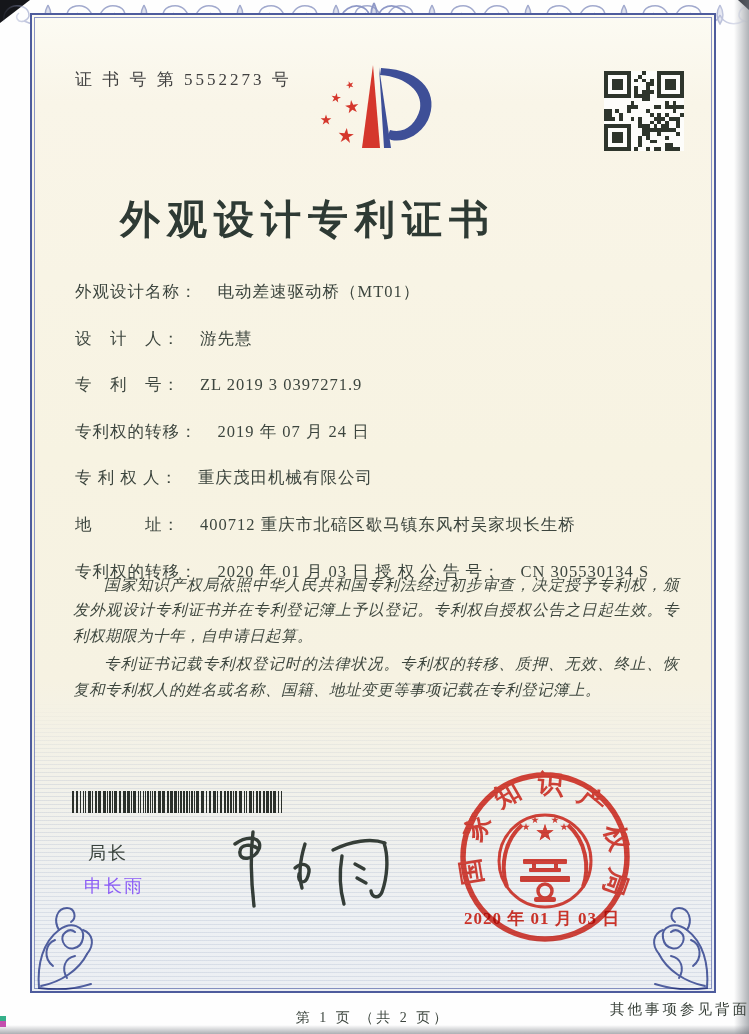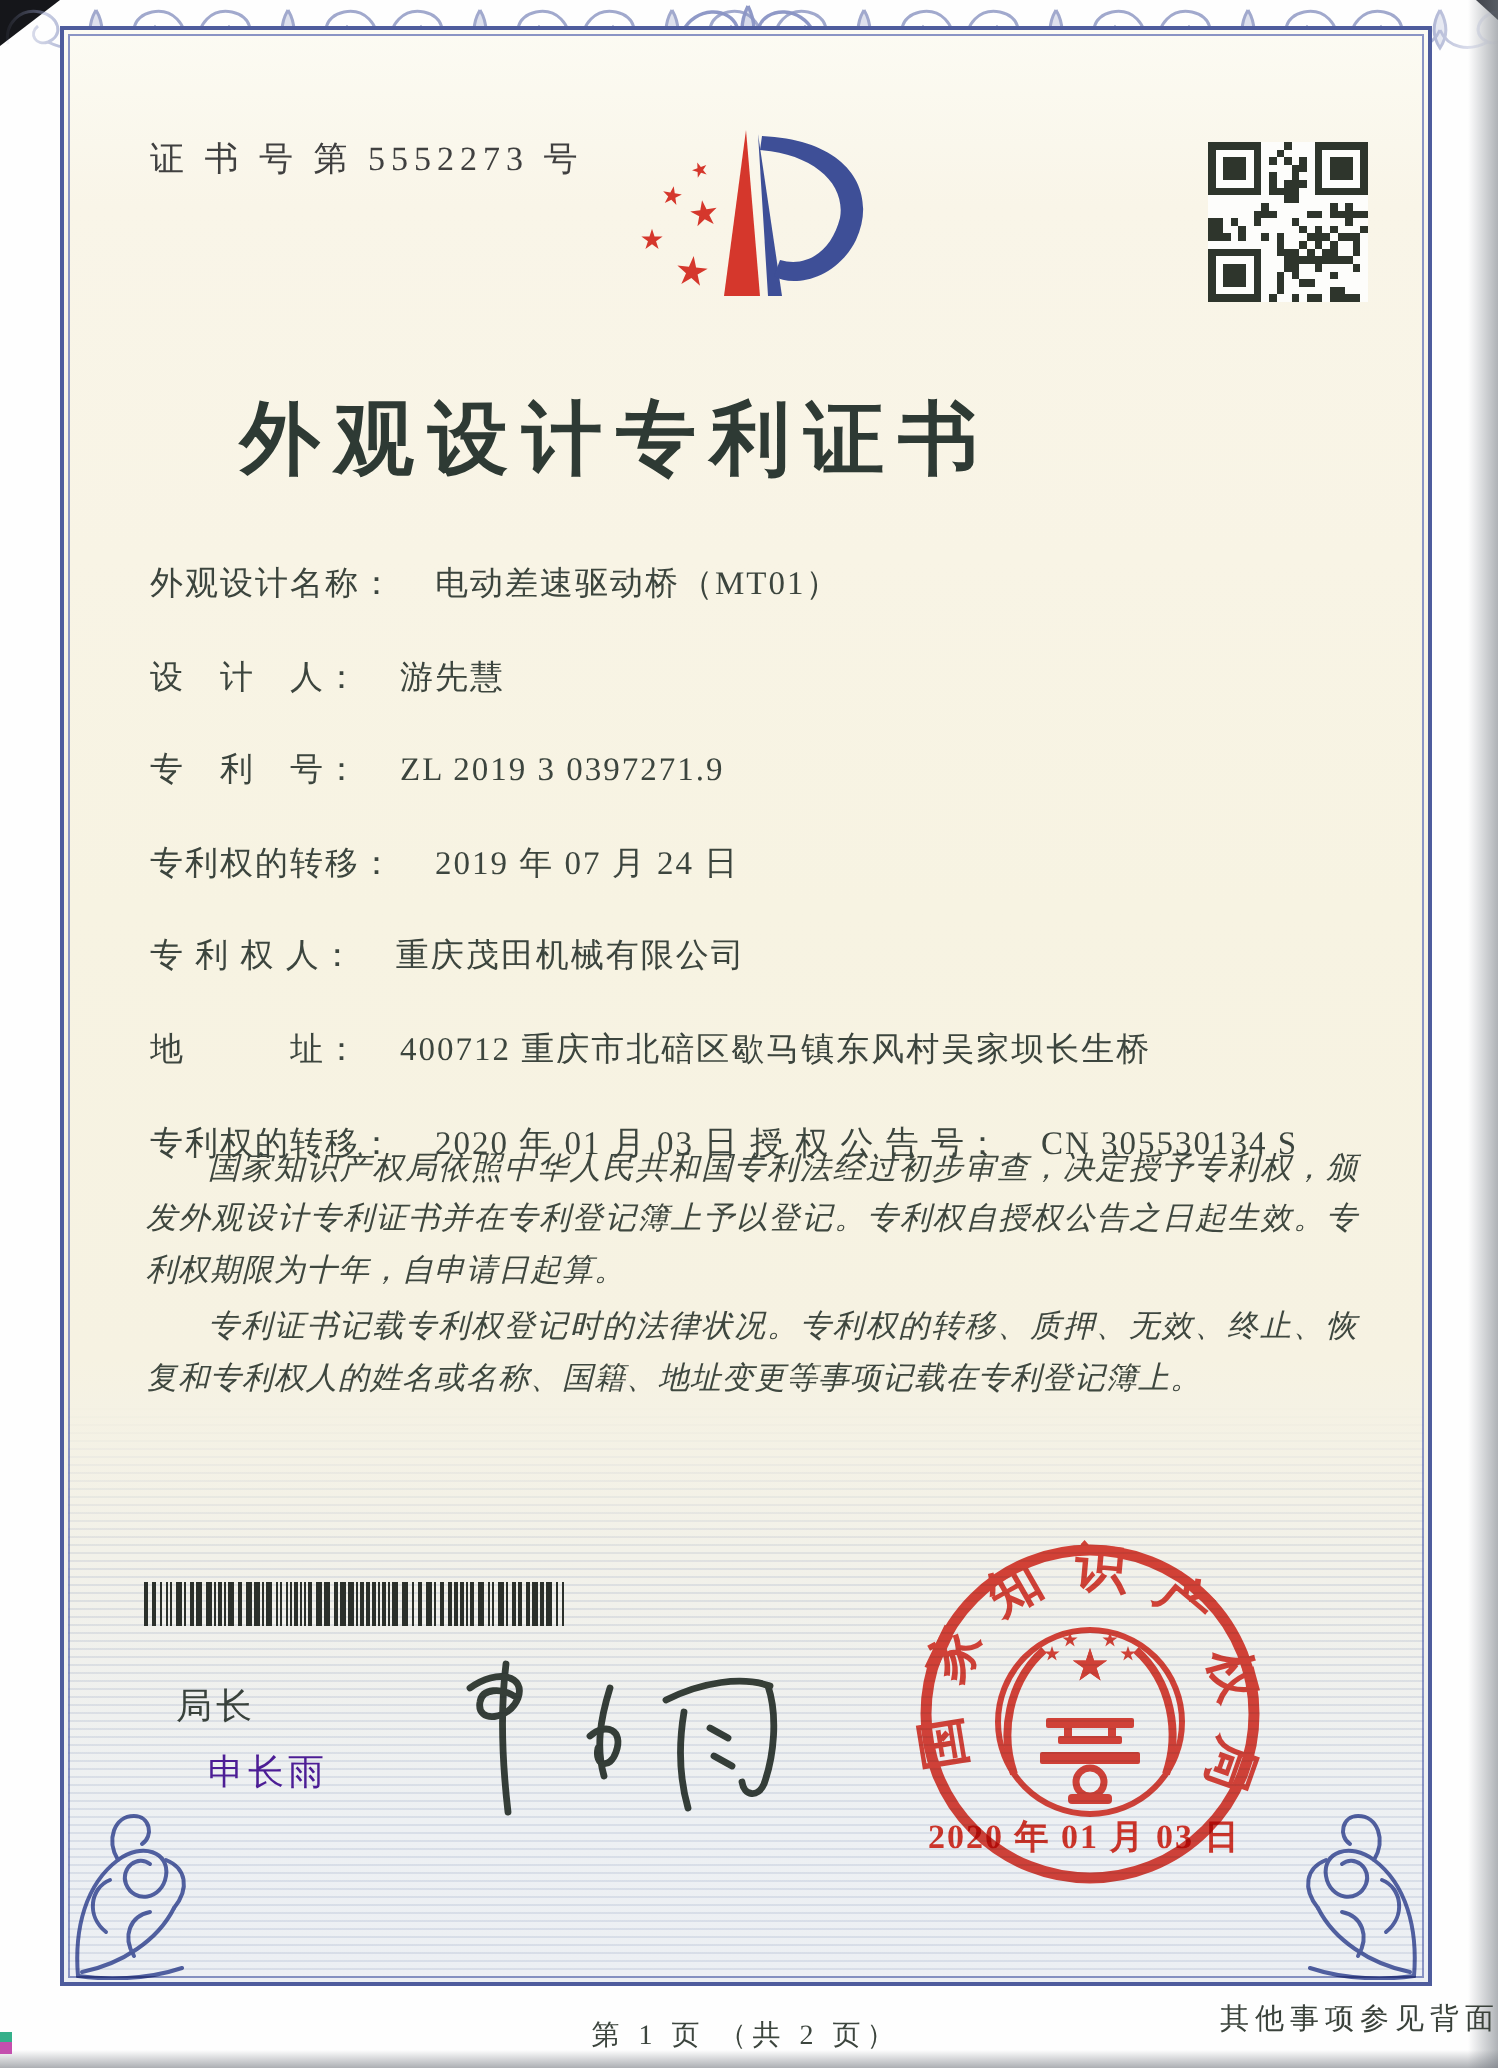--- a/index.html
+++ b/index.html
@@ -39,21 +39,21 @@
   .title{left:30px;top:192px;width:556px;text-align:center;font-size:40px;font-weight:700;
     letter-spacing:7px;color:#2e3a34;}
   .row{left:75px;font-size:16.5px;letter-spacing:1px;color:#3c453e;white-space:nowrap;}
   .row .val{margin-left:20px;}
   .grant-num{position:absolute;left:300px;top:0;white-space:nowrap;}
   .paras{left:73px;top:572px;width:606px;font-size:15.5px;line-height:1.64;color:#3e473f;
     text-align:justify;font-style:italic;}
   .paras p{margin:0 0 3px 0;text-indent:2em;letter-spacing:.5px;}
   .barcode{left:72px;top:791px;width:215px;height:22px;}
   .signer-title{left:88px;top:841px;font-size:18px;letter-spacing:2px;color:#39423c;}
-  .signer-name{left:104px;top:874px;font-size:18px;letter-spacing:2px;color:#4c1d95;}
+  .signer-name{left:84px;top:874px;font-size:18px;letter-spacing:2px;color:#8b5cf6;}
   .signature{left:213px;top:816px;mix-blend-mode:multiply;}
   .seal{left:450px;top:769px;mix-blend-mode:multiply;opacity:.93;}
   .seal-date{left:464px;top:907px;width:160px;font-size:17px;font-weight:700;color:#dc372c;
     letter-spacing:1px;mix-blend-mode:multiply;white-space:nowrap;}
   .page-footer{left:30px;top:962px;width:686px;text-align:center;font-size:14px;
     letter-spacing:3px;color:#3c453e;margin-top:47px;}
   .back-note{left:1px;top:1000px;width:749px;text-align:right;font-size:14.5px;
     letter-spacing:3px;color:#3a423b;}
   .flourish{mix-blend-mode:multiply;}
   .flourish.fr{transform:scaleX(-1);}

